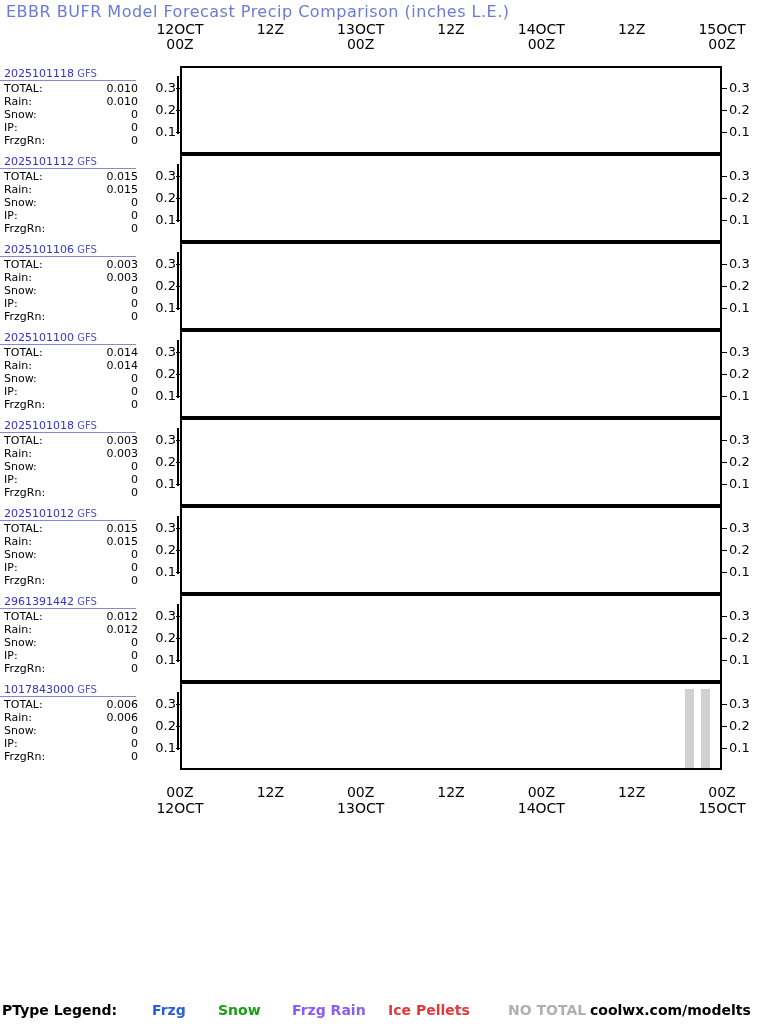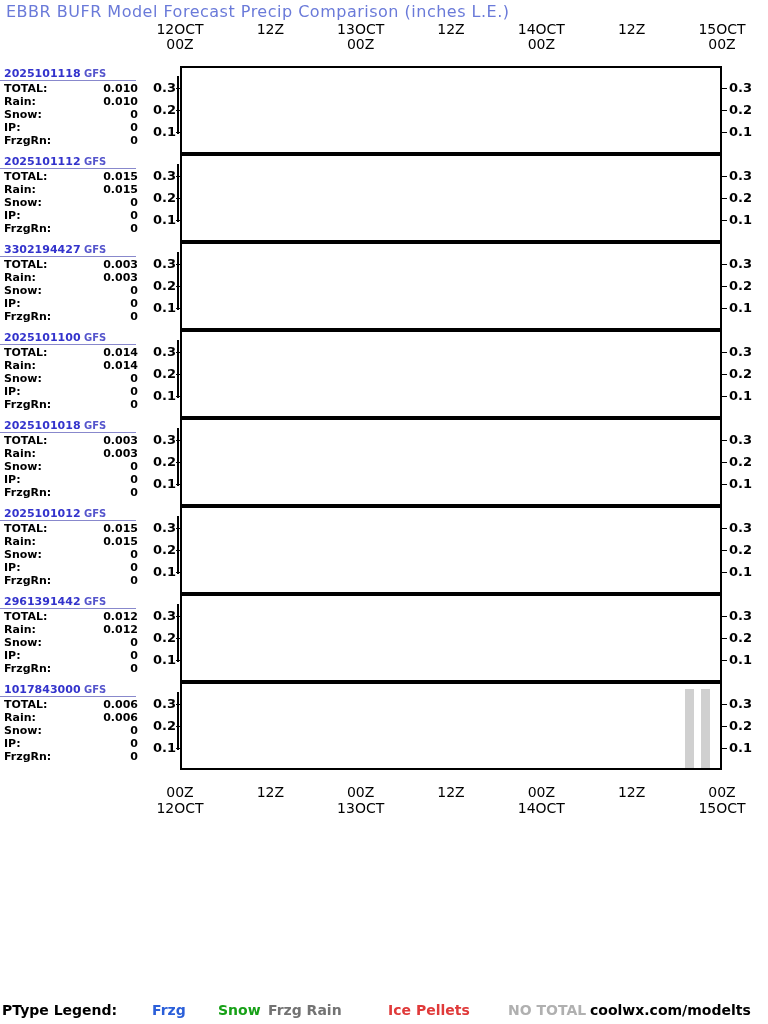--- a/index.html
+++ b/index.html
@@ -45,21 +45,20 @@
   
   #panels {
     position: absolute;
     left: 0;
     top: 66px;
   }
   .panel {
     position: relative;
     height: 88px;
     width: 644px;
-    font-weight: bold;
   }
   .plotbox {
     position: absolute;
     left: 180px;
     top: 0px;
     width: 542px;
     height: 88px;
     border: 2px solid #000;
     box-sizing: border-box;
     background: #fff;
@@ -187,21 +186,21 @@
     top: 1000px;
     width: 768px;
     height: 24px;
     font-size: 14px;
     white-space: nowrap;
   }
   #legend .seg { position: absolute; top: 2px; font-weight: bold; }
   #legend .lbl-ptype { left: 2px; color: #000; }
   #legend .snow { left: 152px; color: #2b5fd9; }
   #legend .rain { left: 218px; color: #16a016; }
-  #legend .frzg { left: 268px; color: #737373; text-align: right; }
+  #legend .frzg { left: 292px; color: #8b5cf6; text-align: right; }
   #legend .pellets { left: 388px; color: #e03a3a; }
   #legend .nodata { left: 508px; color: #b0b0b0; }
   #legend .site { left: 590px; color: #000; }
 </style>
 </head>
 <body>
 
 <div id="title">EBBR BUFR Model Forecast Precip Comparison (inches L.E.)</div>
 
 <div class="top-axis">
@@ -318,21 +317,21 @@
       <div class="rightaxis">
         <div class="tl" style="top: 15px;">0.3</div>
         <div class="tickline" style="top: 22px;"></div>
         <div class="tl" style="top: 37px;">0.2</div>
         <div class="tickline" style="top: 44px;"></div>
         <div class="tl" style="top: 59px;">0.1</div>
         <div class="tickline" style="top: 66px;"></div>
       </div>
     </div>
     <div class="panel">
-      <div class="runhdr"><span>3302194427</span><span class="model"> GFS</span></div>
+      <div class="runhdr"><span>2025101106</span><span class="model"> GFS</span></div>
       <div class="hdrline"></div>
       <div class="stats">
         <div class="row">
           <span class="lbl">TOTAL:</span>
           <span class="val">0.003</span>
         </div>
         <div class="row">
           <span class="lbl">Rain:</span>
           <span class="val">0.003</span>
         </div>

